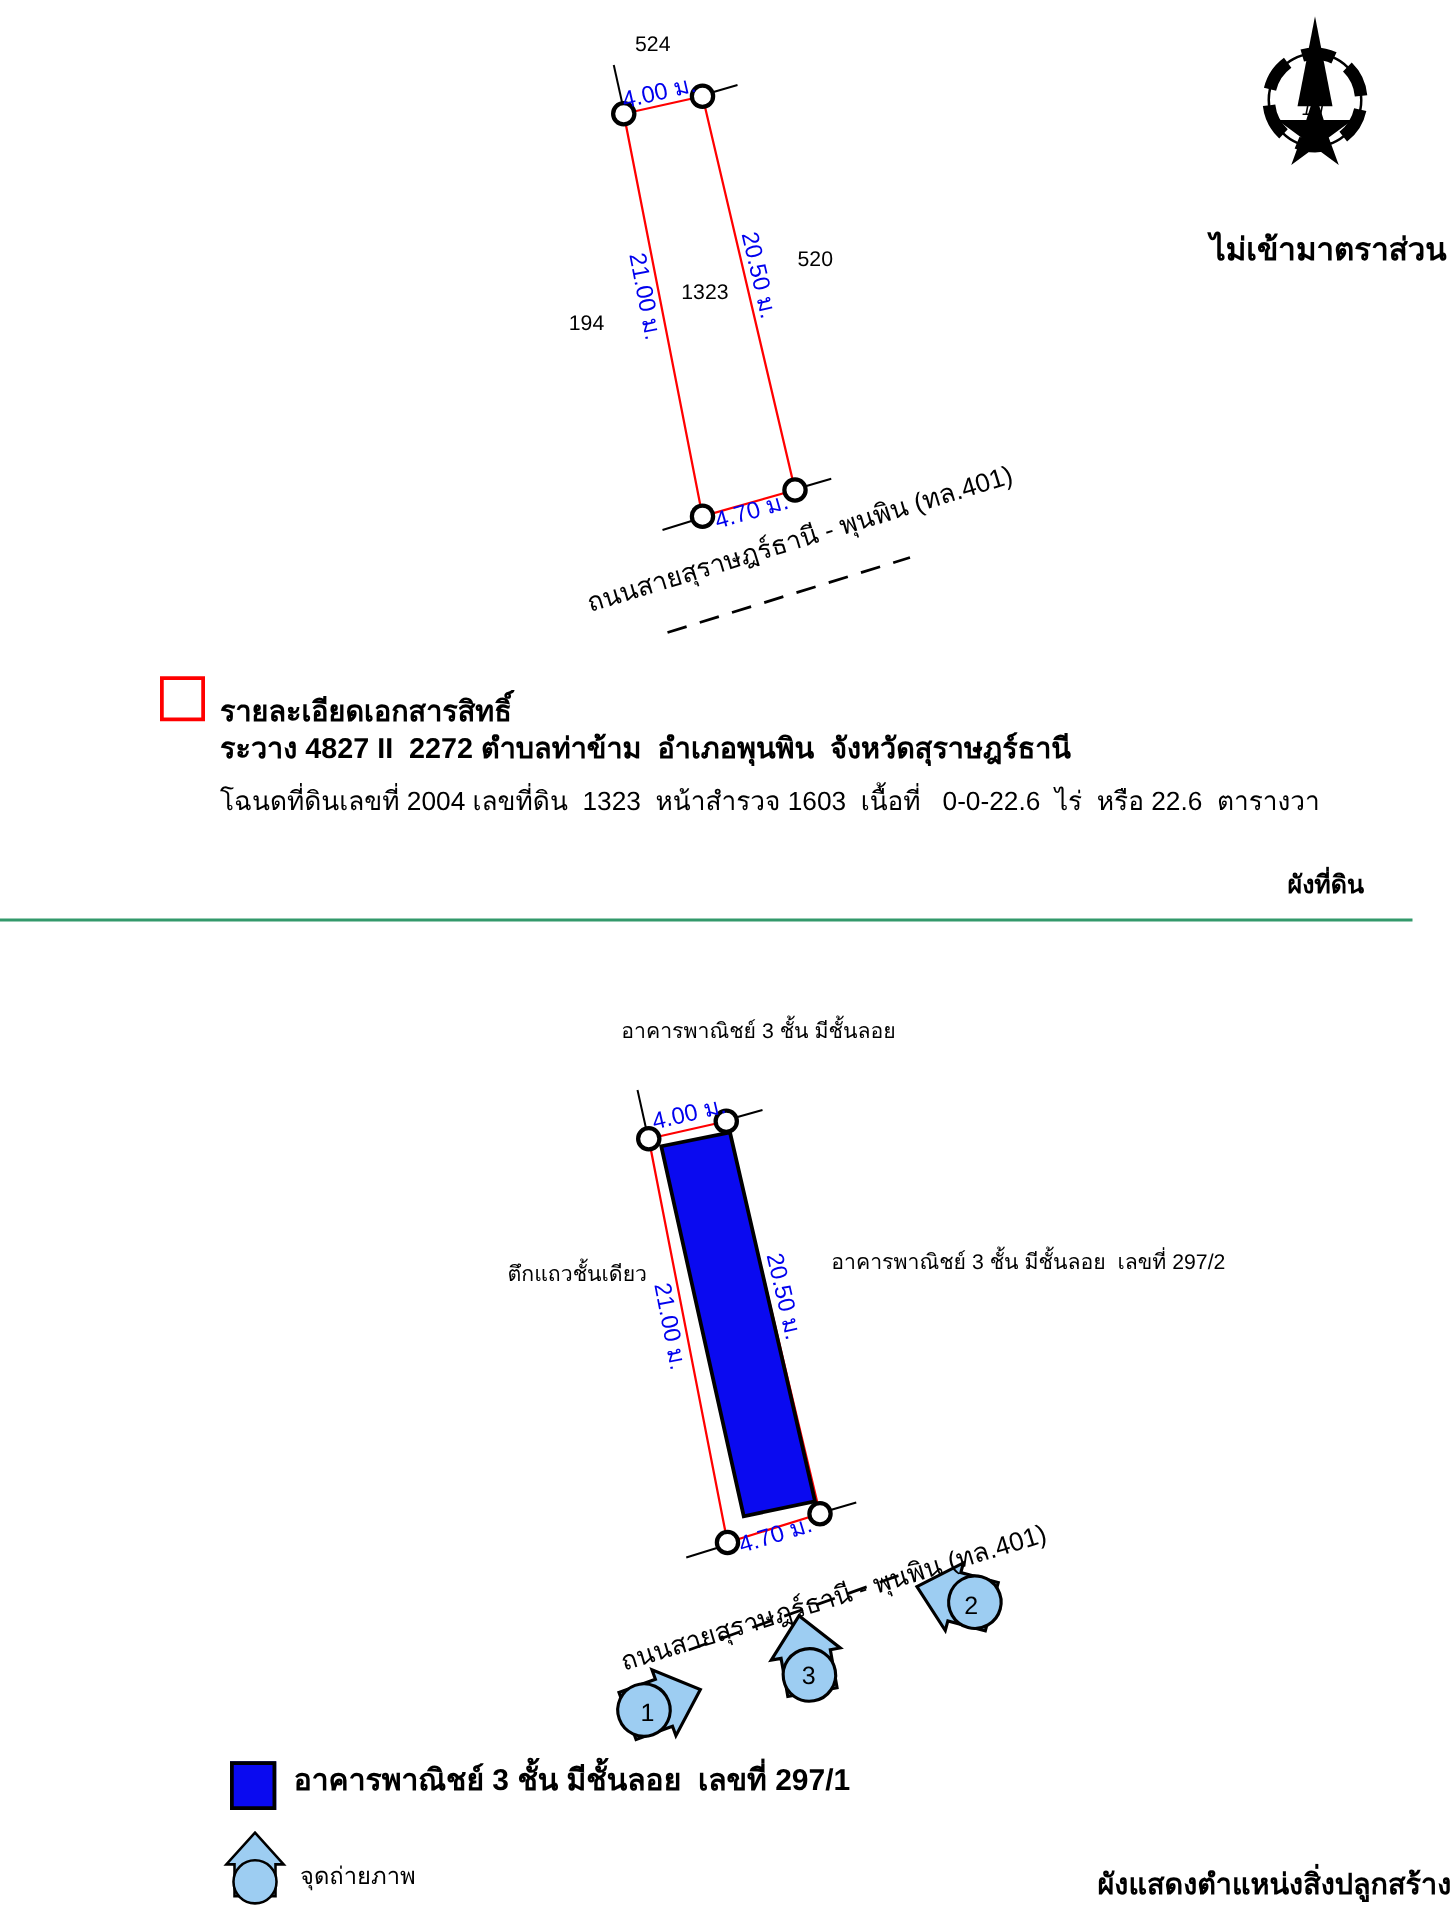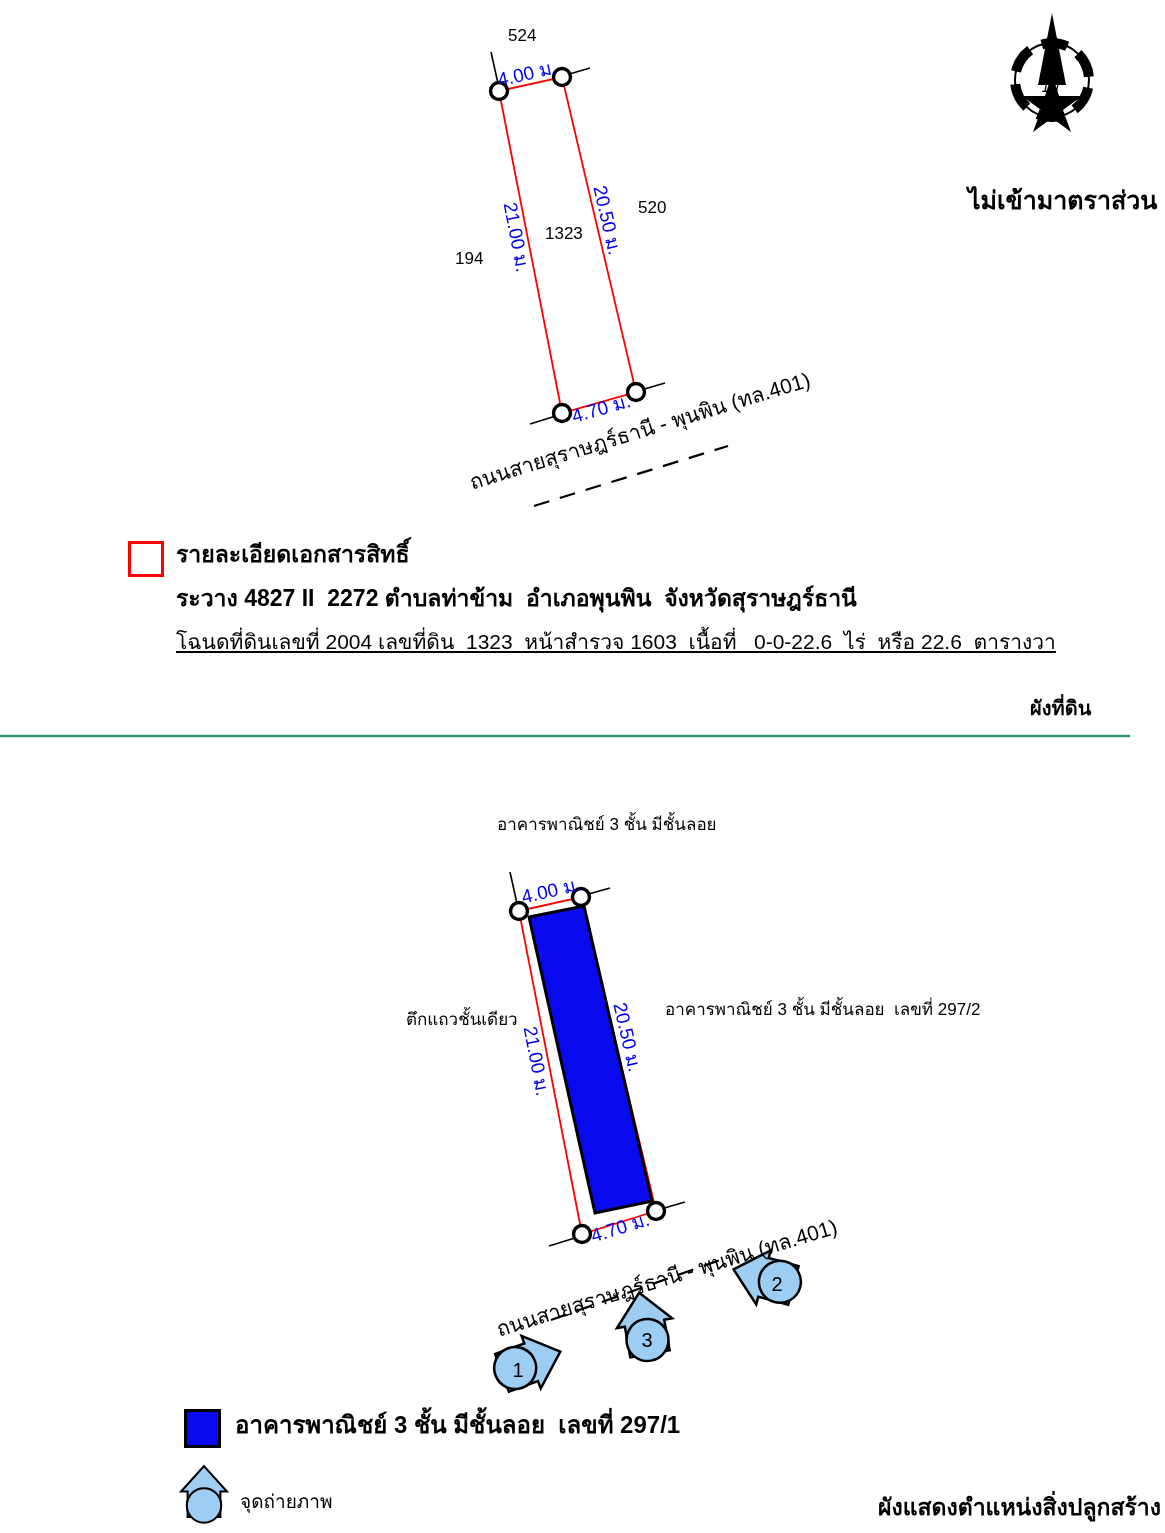--- a/index.html
+++ b/index.html
@@ -107,23 +107,23 @@
   <div class="dim" style="left:527px;top:73px;transform:translate(-50%,-50%) rotate(-13deg);">4.00 ม.</div>
   <div class="dim" style="left:517px;top:237px;transform:translate(-50%,-50%) rotate(79deg);">21.00 ม.</div>
   <div class="dim" style="left:608px;top:220px;transform:translate(-50%,-50%) rotate(77deg);">20.50 ม.</div>
   <div class="dim" style="left:601px;top:408px;transform:translate(-50%,-50%) rotate(-16deg);">4.70 ม.</div>
 
   <div class="road" style="left:470px;top:466px;">ถนนสายสุราษฎร์ธานี - พุนพิน (ทล.401)</div>
 
   <div class="lbl b" style="left:968px;top:186px;font-size:25px;">ไม่เข้ามาตราส่วน</div>
 
   <div class="red-box"></div>
-  <div class="lbl b" style="left:176px;top:541px;font-size:23px;">รายละเอียดเอกสารสิทธิ์</div>
+  <div class="lbl b" style="left:176px;top:556px;font-size:23px;">รายละเอียดเอกสารสิทธิ์</div>
   <div class="lbl b" style="left:176px;top:585px;font-size:23px;">ระวาง 4827 II  2272 ตำบลท่าข้าม  อำเภอพุนพิน  จังหวัดสุราษฎร์ธานี</div>
-  <div class="lbl" style="left:176px;top:630px;font-size:21px;text-decoration:underline;">โฉนดที่ดินเลขที่ 2004 เลขที่ดิน  1323  หน้าสำรวจ 1603  เนื้อที่   0-0-22.6  ไร่  หรือ 22.6  ตารางวา</div>
+  <div class="lbl" style="left:176px;top:630px;font-size:21px;">โฉนดที่ดินเลขที่ 2004 เลขที่ดิน  1323  หน้าสำรวจ 1603  เนื้อที่   0-0-22.6  ไร่  หรือ 22.6  ตารางวา</div>
   <div class="lbl b" style="left:1030px;top:697px;font-size:20px;">ผังที่ดิน</div>
 
   <div class="lbl plain20" style="left:497px;top:815px;">อาคารพาณิชย์ 3 ชั้น มีชั้นลอย</div>
   <div class="lbl plain20" style="left:390px;top:1010px;margin-left:16px;">ตึกแถวชั้นเดียว</div>
   <div class="lbl plain20" style="left:665px;top:1000px;">อาคารพาณิชย์ 3 ชั้น มีชั้นลอย  เลขที่ 297/2</div>
 
   <div class="dim" style="left:551px;top:890px;transform:translate(-50%,-50%) rotate(-13deg);">4.00 ม.</div>
   <div class="dim" style="left:537px;top:1061px;transform:translate(-50%,-50%) rotate(79deg);">21.00 ม.</div>
   <div class="dim" style="left:628px;top:1037px;transform:translate(-50%,-50%) rotate(77deg);">20.50 ม.</div>
   <div class="dim" style="left:620px;top:1227px;transform:translate(-50%,-50%) rotate(-17deg);">4.70 ม.</div>

